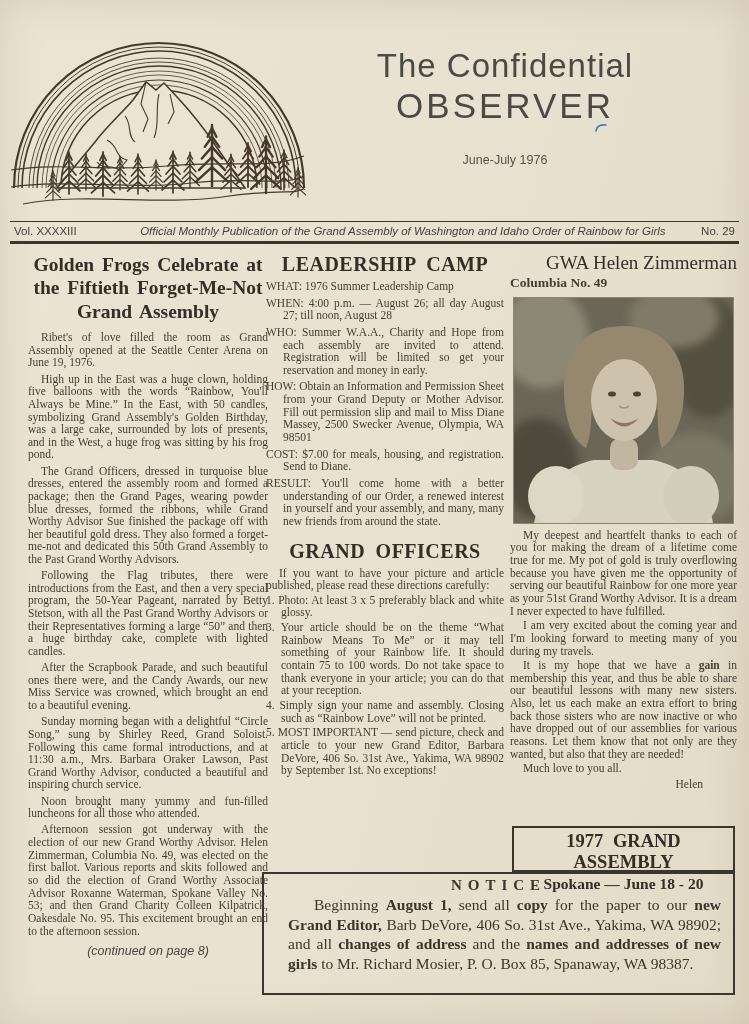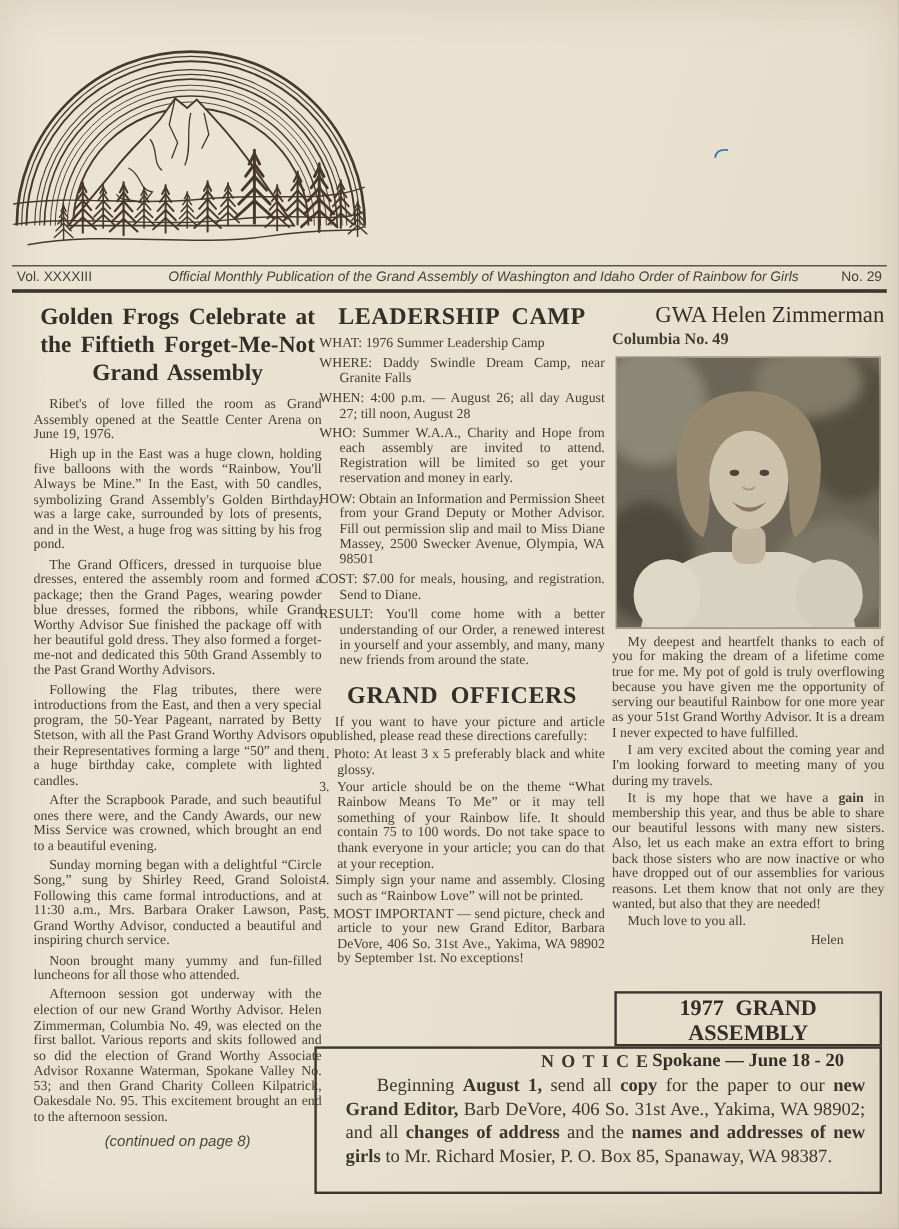--- a/index.html
+++ b/index.html
@@ -116,20 +116,25 @@
     <use href="#tree" transform="translate(166,173) scale(1.0)"></use>
     <use href="#tree" transform="translate(183,168) scale(0.85)"></use>
     <use href="#tree" transform="translate(205,166) scale(1.45)"></use>
     <use href="#tree" transform="translate(224,172) scale(0.9)"></use>
     <use href="#tree" transform="translate(241,167) scale(1.05)"></use>
     <use href="#tree" transform="translate(259,173) scale(1.35)"></use>
     <use href="#tree" transform="translate(277,170) scale(0.95)"></use>
     <use href="#tree" transform="translate(291,177) scale(0.7)"></use>
   </svg>
 
+  <div class="title-block">
+    <div class="title-line1">The Confidential</div>
+    <div class="title-line2">OBSERVER</div>
+    <div class="issue-date">June-July 1976</div>
+  </div>
   <svg class="ink-mark" viewBox="0 0 16 16">
     <path d="M3,11 Q4,4 13,5" stroke="#4577b8" stroke-width="1.6" fill="none" stroke-linecap="round"></path>
   </svg>
 
   <div class="masthead">
     <div class="masthead-row">
       <span class="masthead-vol">Vol. XXXXIII</span>
       <span class="masthead-center">Official Monthly Publication of the Grand Assembly of Washington and Idaho Order of Rainbow for Girls</span>
       <span class="masthead-no">No. 29</span>
     </div>
@@ -147,21 +152,20 @@
         <p class="body-p">Noon brought many yummy and fun-filled luncheons for all those who attended.</p>
         <p class="body-p">Afternoon session got underway with the election of our new Grand Worthy Advisor. Helen Zimmerman, Columbia No. 49, was elected on the first ballot. Various reports and skits followed and so did the election of Grand Worthy Associate Advisor Roxanne Waterman, Spokane Valley No. 53; and then Grand Charity Colleen Kilpatrick, Oakesdale No. 95. This excitement brought an end to the afternoon session.</p>
       </div>
     <div class="continued">(continued on page 8)</div>
   </div>
 
   <div class="col col-mid">
     <h3 class="section-title">LEADERSHIP CAMP</h3>
     <div>
         <p class="camp-item">WHAT: 1976 Summer Leadership Camp</p>
-        <p class="camp-item">WHERE: Daddy Swindle Dream Camp, near Granite Falls</p>
         <p class="camp-item">WHEN: 4:00 p.m. — August 26; all day August 27; till noon, August 28</p>
         <p class="camp-item">WHO: Summer W.A.A., Charity and Hope from each assembly are invited to attend. Registration will be limited so get your reservation and money in early.</p>
         <p class="camp-item">HOW: Obtain an Information and Permission Sheet from your Grand Deputy or Mother Advisor. Fill out permission slip and mail to Miss Diane Massey, 2500 Swecker Avenue, Olympia, WA 98501</p>
         <p class="camp-item">COST: $7.00 for meals, housing, and registration. Send to Diane.</p>
         <p class="camp-item">RESULT: You'll come home with a better understanding of our Order, a renewed interest in yourself and your assembly, and many, many new friends from around the state.</p>
       </div>
     <div class="mid-gap"></div>
     <h3 class="section-title">GRAND OFFICERS</h3>
     <p class="go-intro">If you want to have your picture and article published, please read these directions carefully:</p>
     <div>

